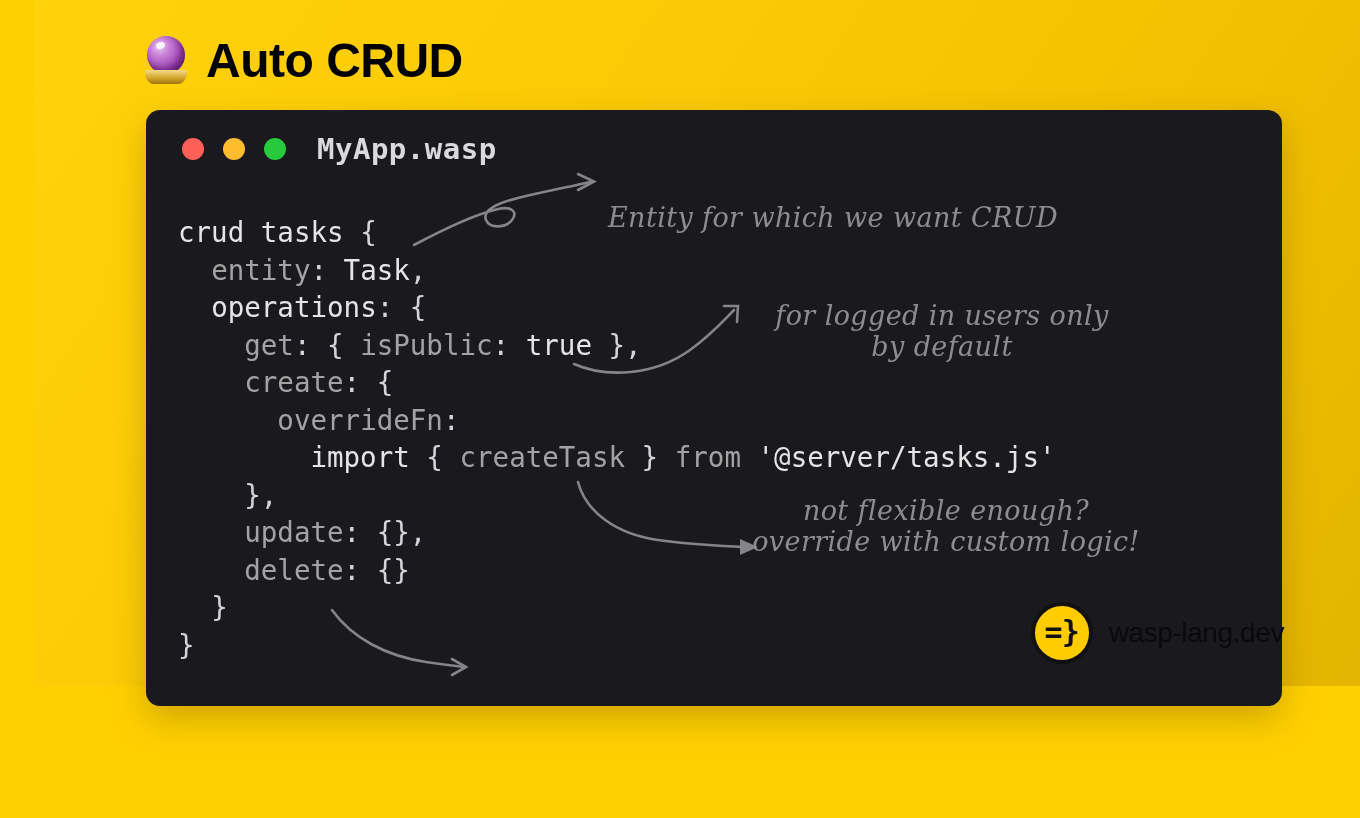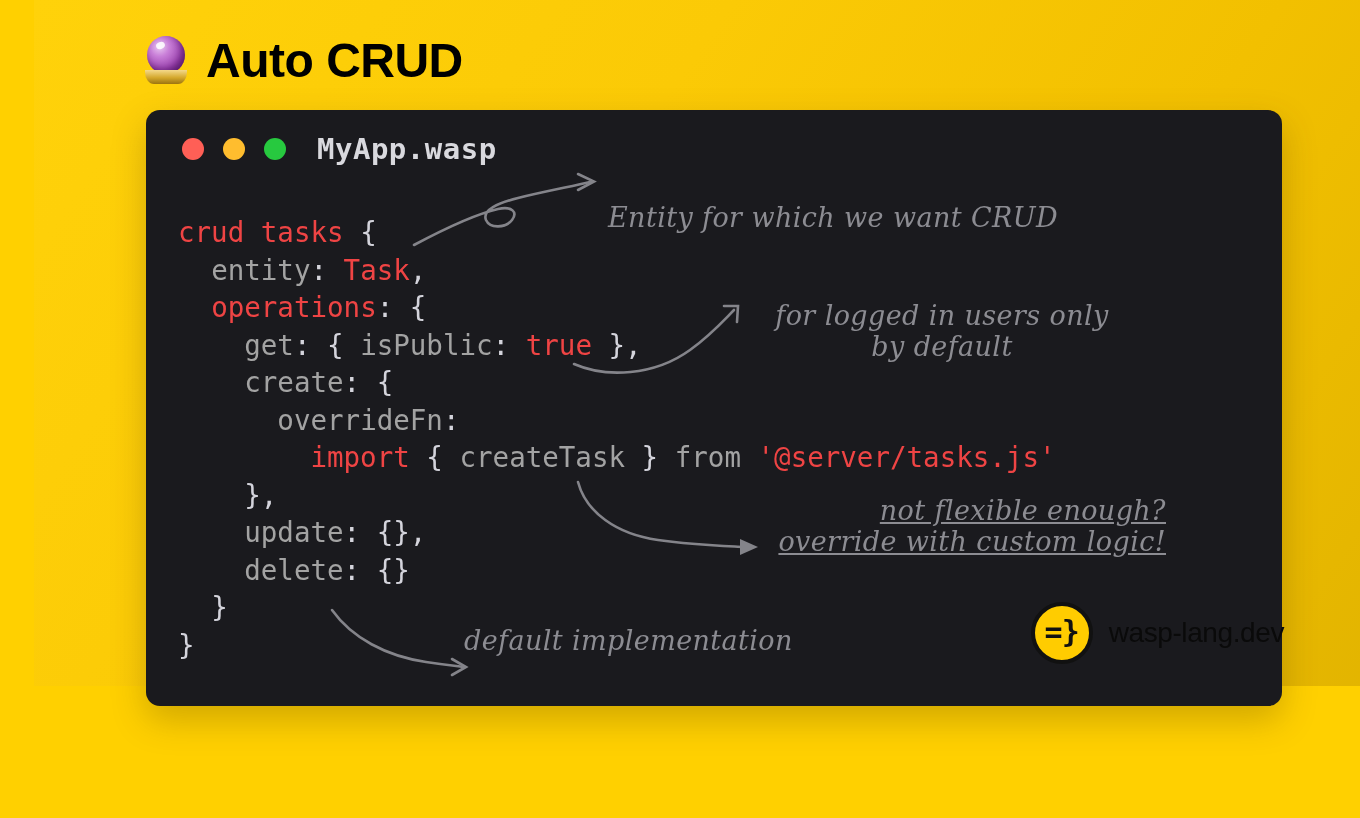--- a/index.html
+++ b/index.html
@@ -123,38 +123,38 @@
   .code {
     position: absolute;
     left: 32px;
     top: 104px;
     font-family: "DejaVu Sans Mono", monospace;
     font-size: 27.5px;
     line-height: 37.5px;
     white-space: pre;
     color: #D6D6DC;
   }
-  .cy { color: #ef4444; }
+  .cy { color: #e5e5e5; }
   .pu { color: #a3a3a3; }
   .pl { color: #D4D4DC; }
 
   
   .note {
     position: absolute;
     font-family: "DejaVu Serif", serif;
     font-style: italic;
     color: #8C8C92;
     font-size: 27px;
     line-height: 31px;
     white-space: pre;
     letter-spacing: 0.4px;
   }
   #note-entity   { left: 462px; top: 92px; }
   #note-logged   { left: 596px; top: 190px; text-align: center; width: 400px; }
-  #note-override { left: 580px; top: 385px; text-align: right; width: 440px; text-decoration: underline; }
+  #note-override { left: 580px; top: 385px; text-align: center; width: 440px; }
   #note-default  { left: 318px; top: 515px; }
 
   .arrows {
     position: absolute;
     left: 0;
     top: 0;
     width: 1136px;
     height: 596px;
     pointer-events: none;
   }
@@ -236,21 +236,20 @@
         <path d="M 186 500 C 206 528, 240 546, 280 552 C 300 555, 310 556, 318 557"></path>
         <path d="M 306 549 L 320 557 L 306 565"></path>
       </g>
     </svg>
 
     <div class="note" id="note-logged">for logged in users only
 by default</div>
     <div class="note" id="note-entity">Entity for which we want CRUD</div>
     <div class="note" id="note-override">not flexible enough?
 override with custom logic!</div>
-    <div class="note" id="note-default">default implementation</div>
   </div>
 
   <div class="footer">
     <span class="wasp-logo">
       <span>=}</span>
     </span>
     <span class="footer-text">wasp-lang.dev</span>
   </div>
 
 </div>

